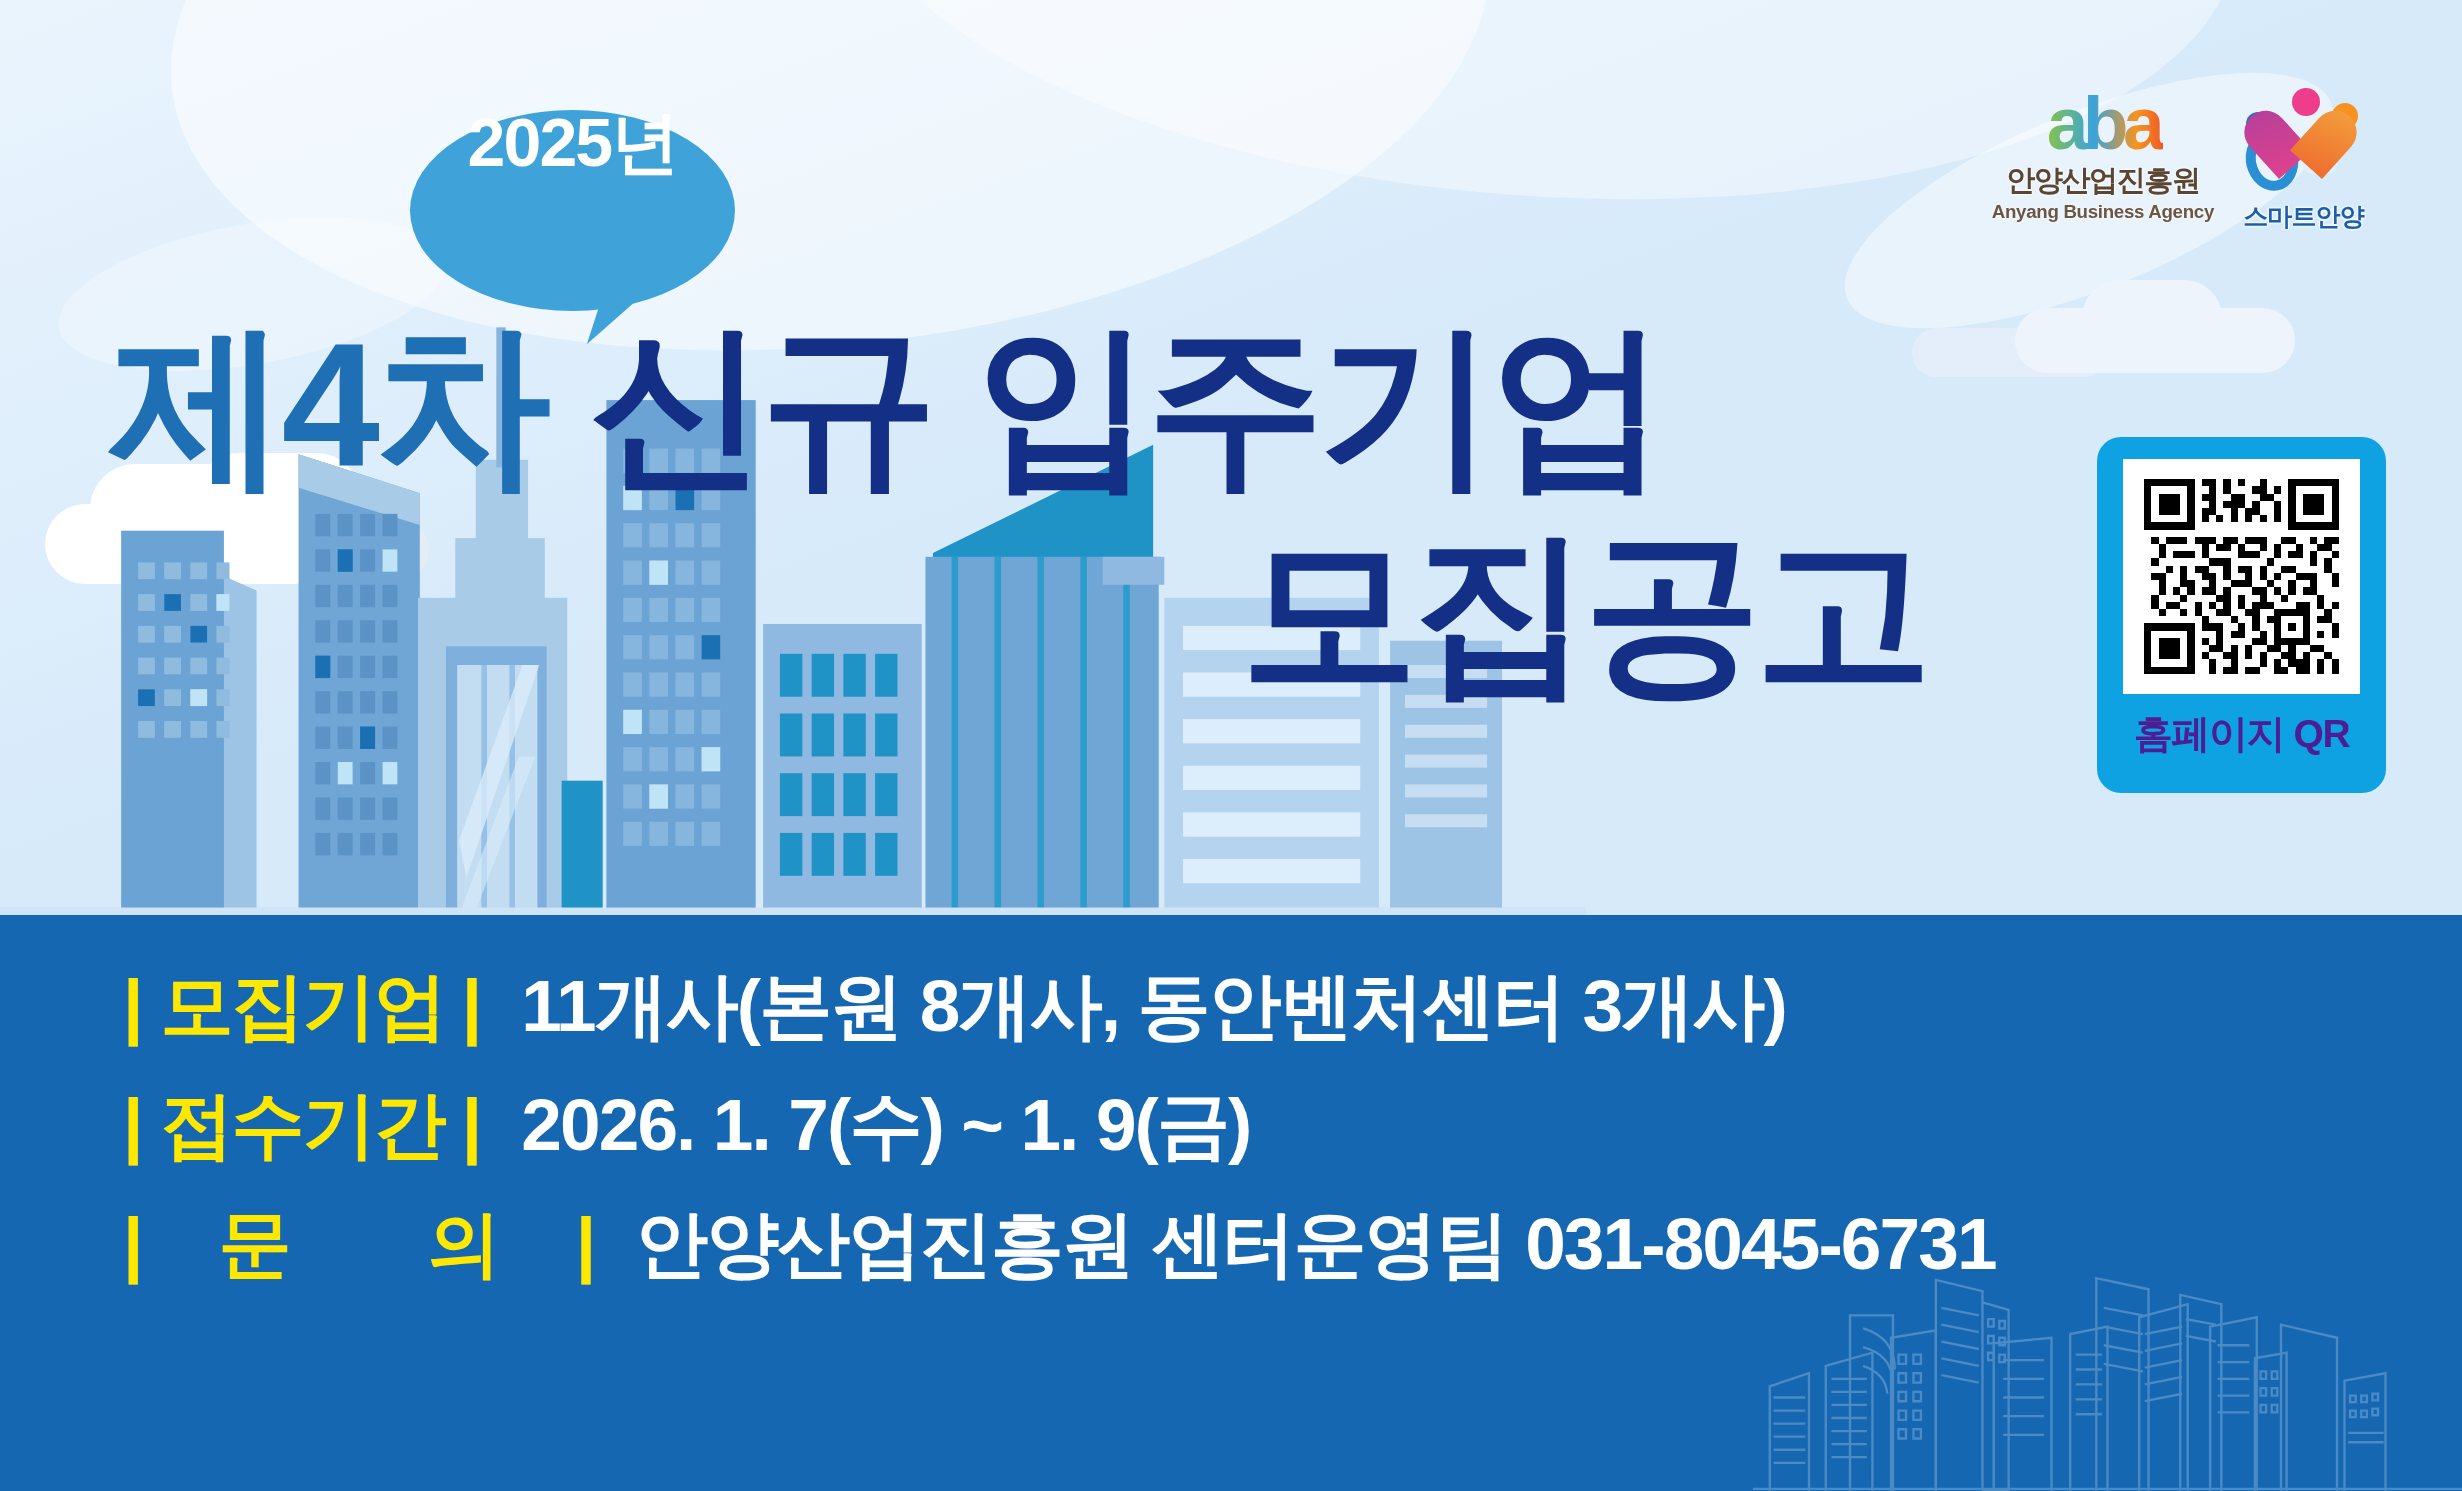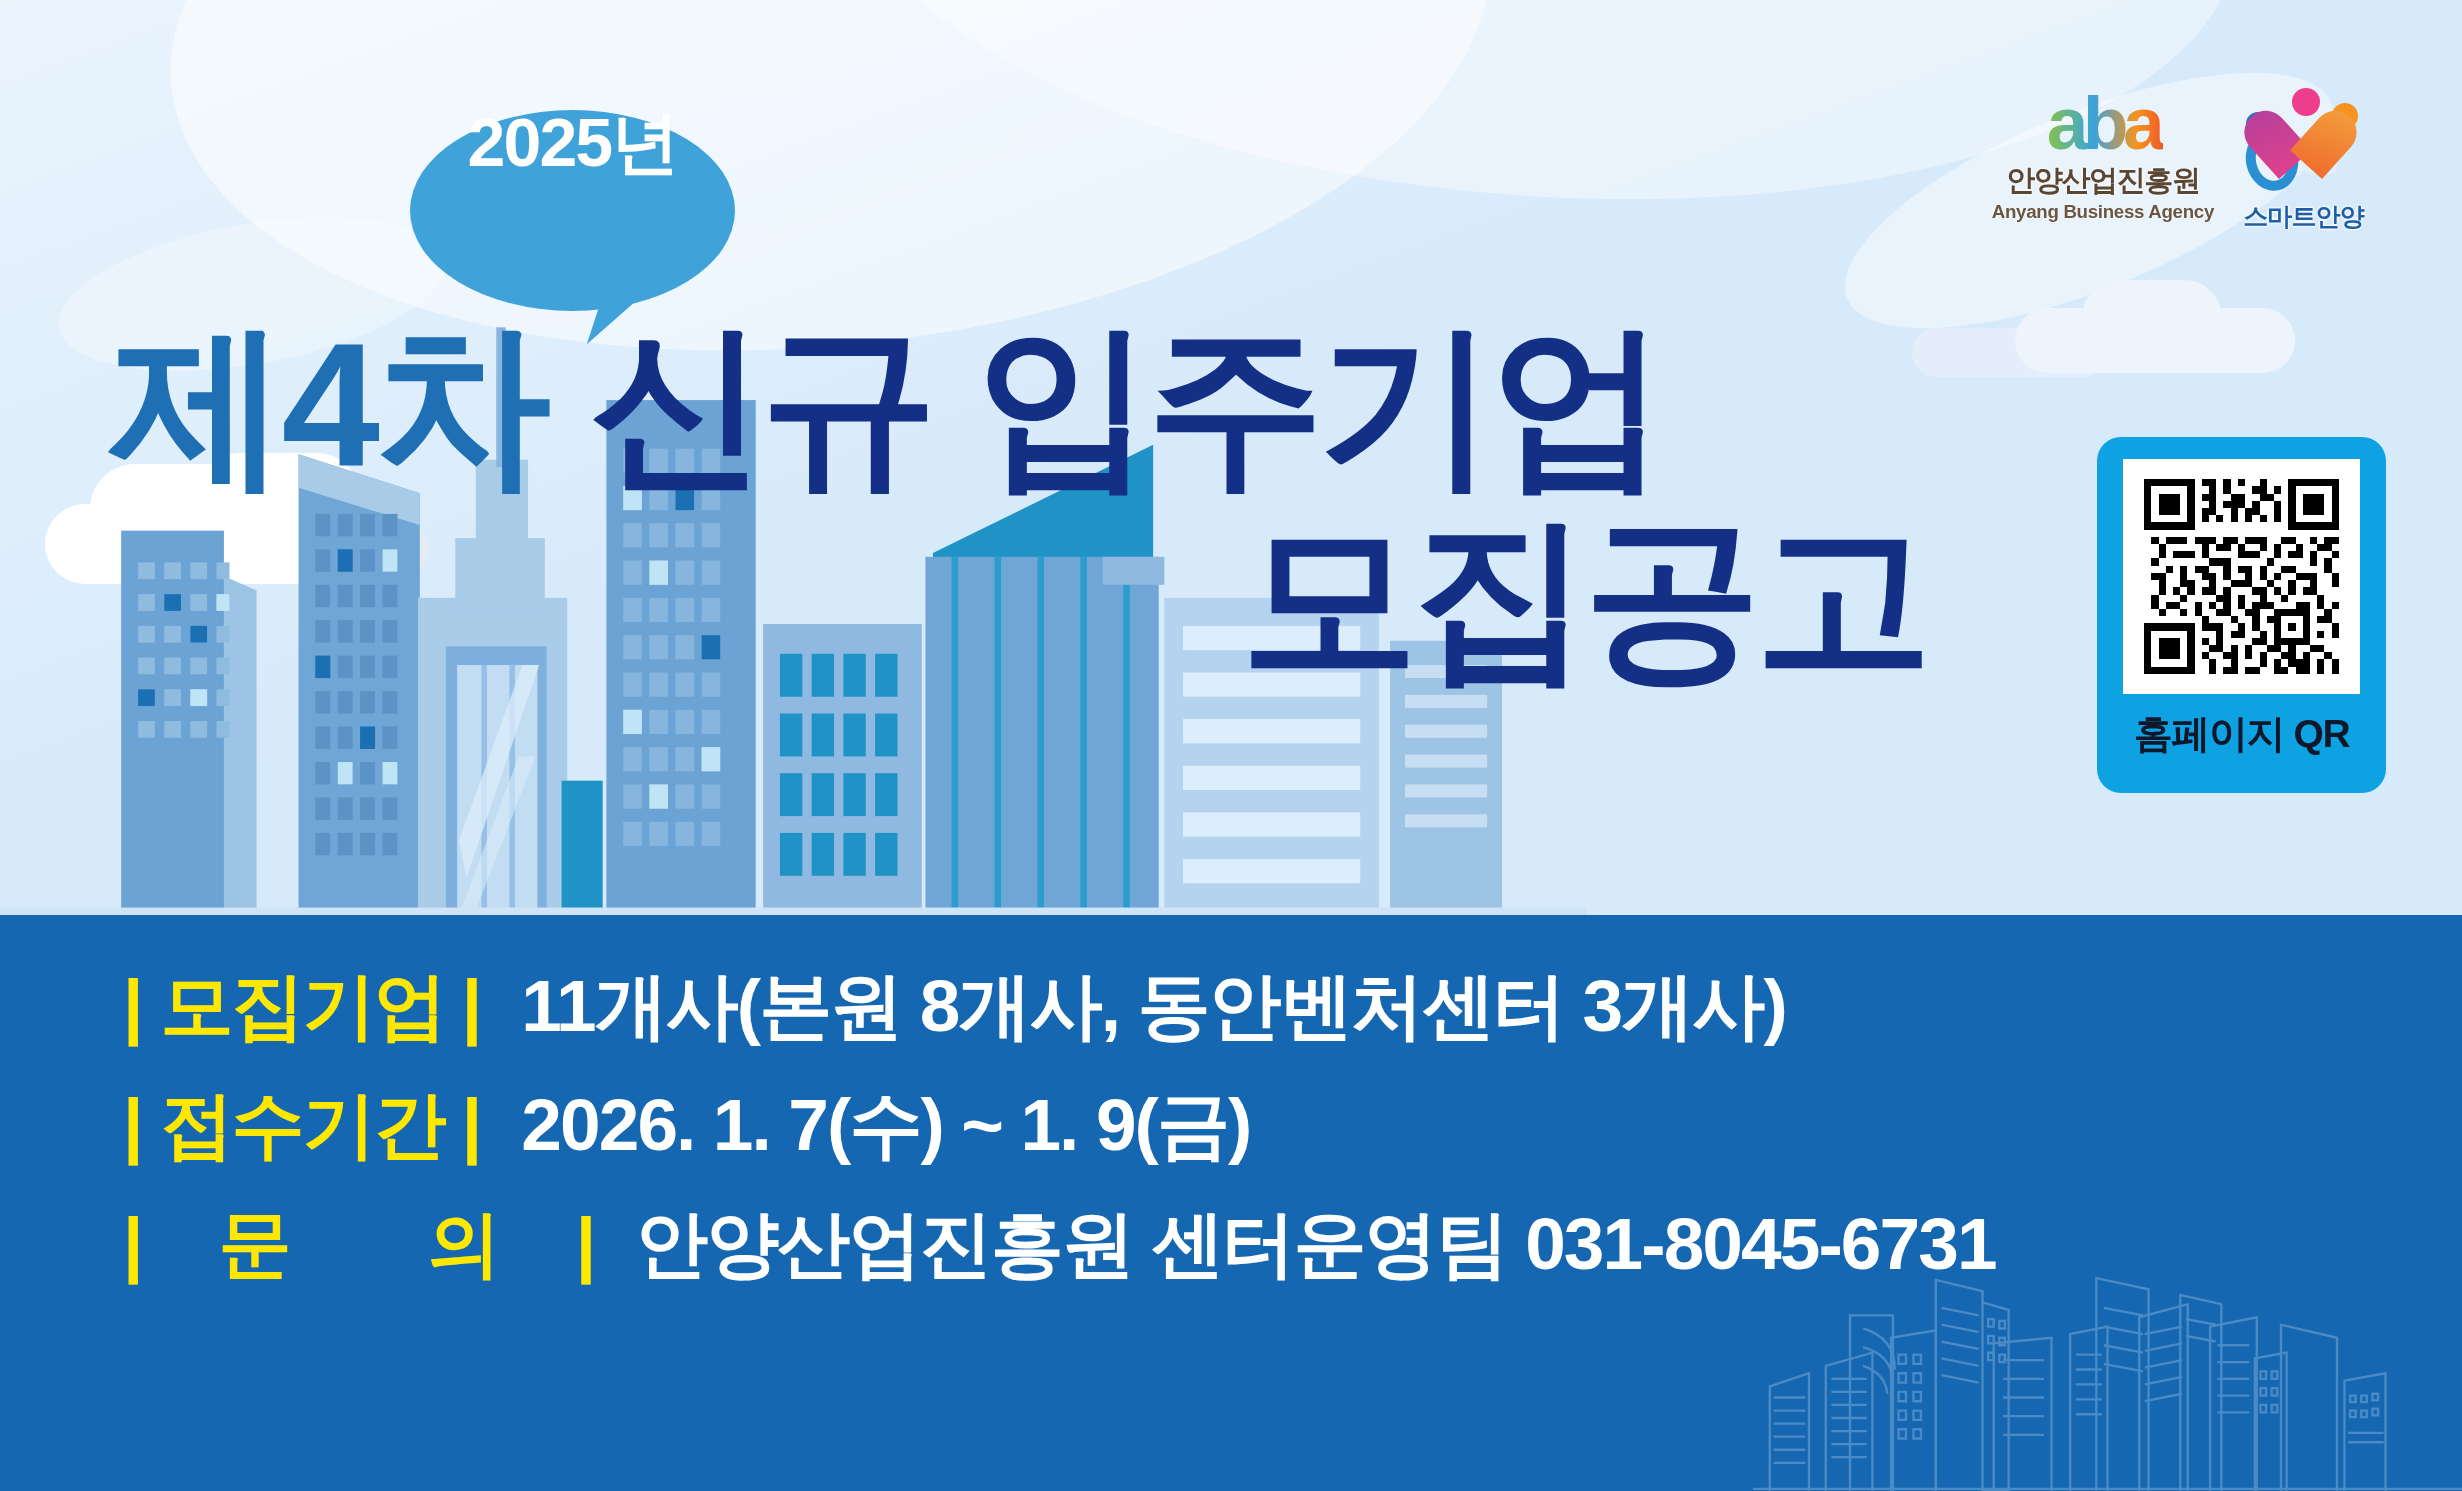--- a/index.html
+++ b/index.html
@@ -97,21 +97,20 @@
   .t-dark  { color: #132f86; }
   .title-line2 {
     position: absolute;
     left: 1241px; top: 207px;
     white-space: nowrap;
     font-size: 177px;
     font-weight: 900;
     line-height: 1;
     letter-spacing: -5.6px;
     color: #132f86;
-    font-family: Liberation Mono, monospace;
   }
 
   
   .logos {
     position: absolute;
     right: 97px; top: 88px;
     display: flex; align-items: flex-start; gap: 28px;
   }
   .logo-block { display: flex; flex-direction: column; align-items: center; }
 
@@ -173,21 +172,21 @@
     padding-top: 22.4px;
   }
   .qr-box {
     width: 237px; height: 235px;
     background: #ffffff;
     display: flex; align-items: center; justify-content: center;
   }
   .qr-svg { width: 209px; height: 209px; display:block; }
   .qr-label {
     margin-top: 13px;
-    color:#0f172a; font-size: 39px; font-weight: 800; letter-spacing: -1.4px;
+    color:#4c1d95; font-size: 39px; font-weight: 800; letter-spacing: -1.4px;
   }
 
   
   .skyline { position:absolute; left:0; bottom:0; width: 1586px; height: 597px; }
 
   
   .info-panel {
     position: absolute;
     left: 0; top: 915px;
     width: 2462px; height: 576px;

